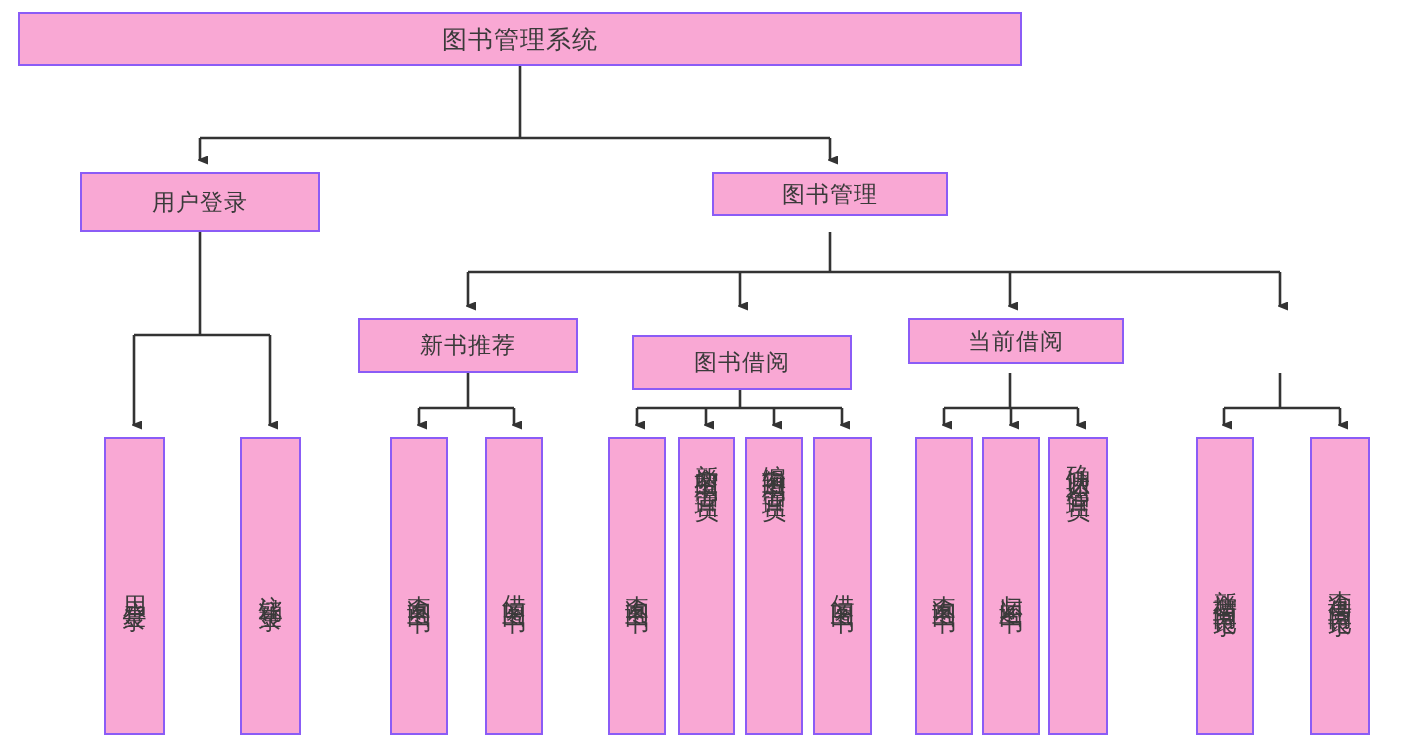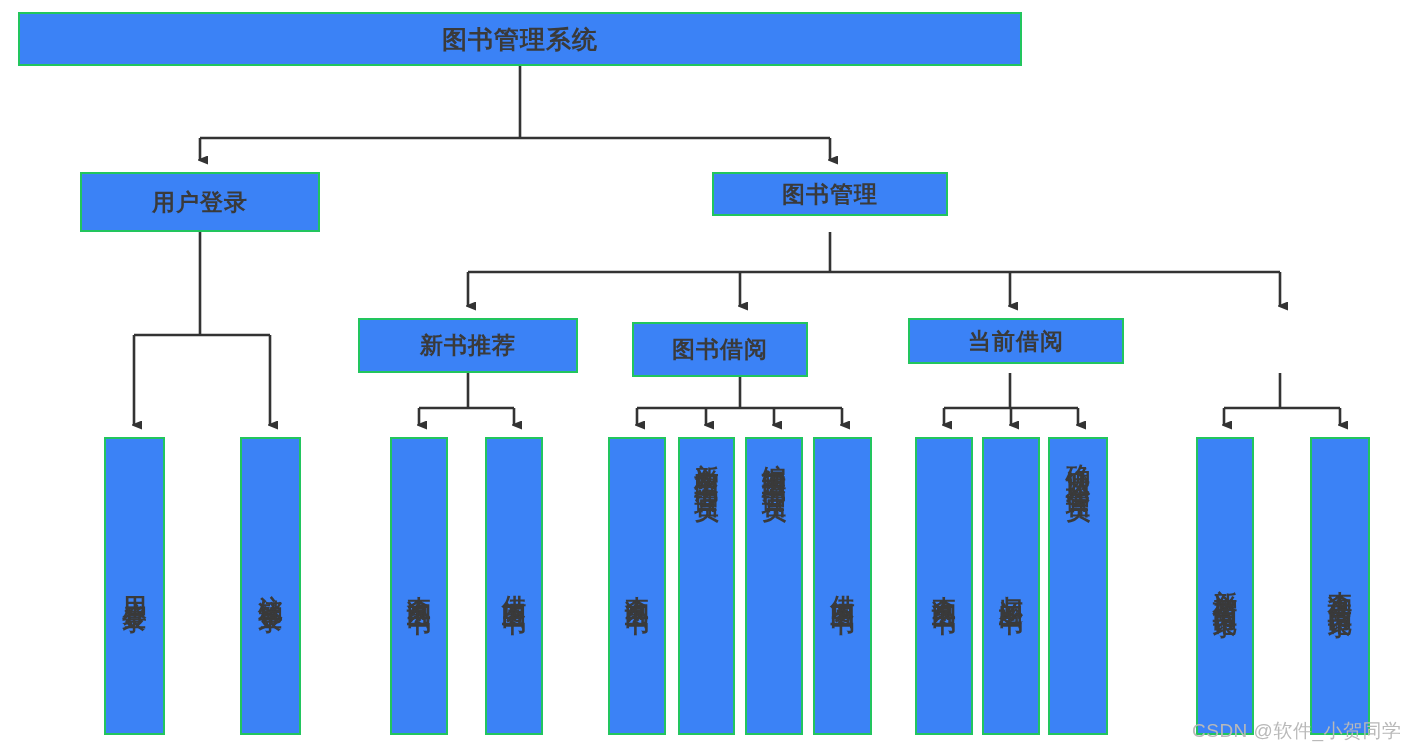--- a/index.html
+++ b/index.html
@@ -22,26 +22,25 @@
     position: absolute;
     left: 0;
     top: 0;
     width: 1405px;
     height: 747px;
     pointer-events: none;
   }
   .node {
     position: absolute;
     box-sizing: border-box;
-    background: #3b82f6;
-    border: 2px solid #22c55e;
+    background: #f9a8d4;
+    border: 2px solid #8b5cf6;
     display: flex;
     align-items: center;
     justify-content: center;
-    font-weight: bold;
   }
   .node .label {
     color: #3a3a3a;
     letter-spacing: 1px;
     white-space: nowrap;
   }
   .node.root .label {
     font-size: 25px;
   }
   .node.level1 .label,
@@ -135,21 +134,21 @@
   <div class="node level1" style="left:80px; top:172px; width:240px; height:60px;">
     <span class="label">用户登录</span>
   </div>
   <div class="node level1" style="left:712px; top:172px; width:236px; height:44px;">
     <span class="label">图书管理</span>
   </div>
 
   <div class="node level2" style="left:358px; top:318px; width:220px; height:55px;">
     <span class="label">新书推荐</span>
   </div>
-  <div class="node level2" style="left:632px; top:322px; width:176px; height:55px;">
+  <div class="node level2" style="left:632px; top:335px; width:220px; height:55px;">
     <span class="label">图书借阅</span>
   </div>
   <div class="node level2" style="left:908px; top:318px; width:216px; height:46px;">
     <span class="label">当前借阅</span>
   </div>
 
   <div class="node leaf centered" style="left:104px; top:437px; width:61px; height:298px;">
     <span class="label">用户登录</span>
   </div>
   <div class="node leaf centered" style="left:240px; top:437px; width:61px; height:298px;">
@@ -186,15 +185,14 @@
     <span class="label">确认归还（管理员）</span>
   </div>
 
   <div class="node leaf centered" style="left:1196px; top:437px; width:58px; height:298px;">
     <span class="label">新增借阅记录</span>
   </div>
   <div class="node leaf centered" style="left:1310px; top:437px; width:60px; height:298px;">
     <span class="label">查询借阅记录</span>
   </div>
 
-  <div class="watermark" style="left:1192px; top:718px;">CSDN @软件_小贺同学</div>
 
 </div>
 
 </body></html>

